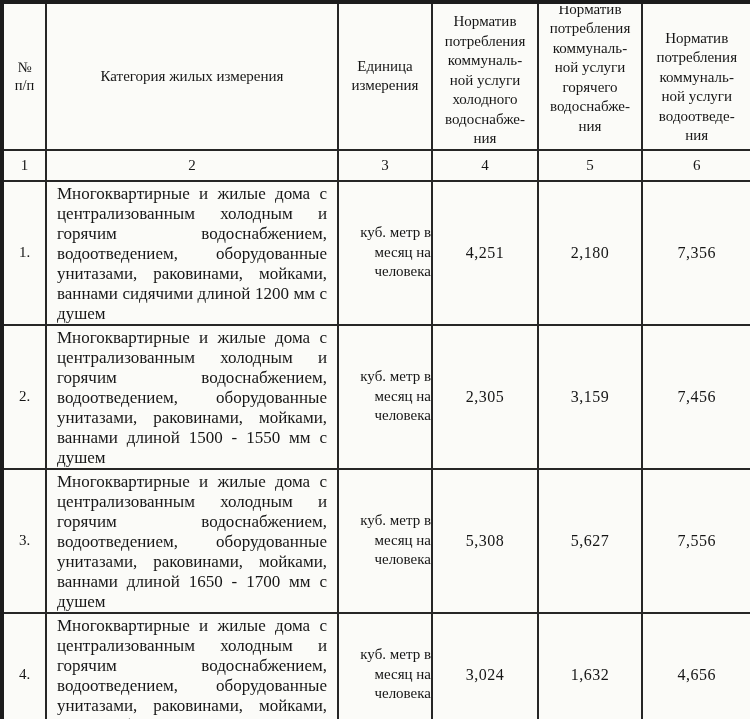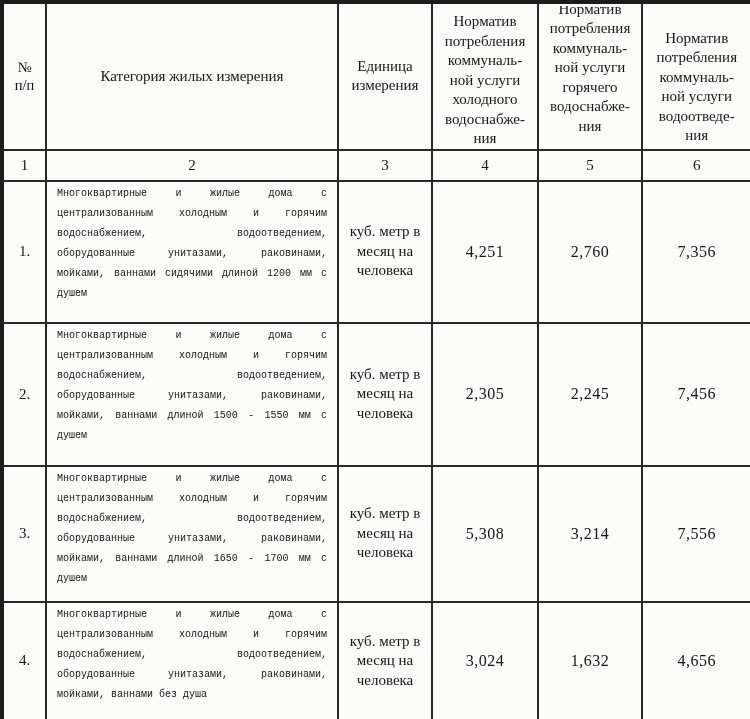--- a/index.html
+++ b/index.html
@@ -64,27 +64,26 @@
   }
 
   td.c-rownum {
     text-align: center;
     vertical-align: middle;
     font-size: 15px;
     padding-bottom: 10px;
   }
   td.c-cat { vertical-align: top; }
   .cat {
-    font-size: 10px;
+    font-size: 17px;
     line-height: 20px;
     text-align: justify;
     padding: 2px 10px 0 10px;
-    font-family: Liberation Mono, monospace;
-  }
-  td.c-unit { text-align: center; vertical-align: middle; }
+  }
+  td.c-unit { text-align: right; vertical-align: middle; }
   .unit {
     white-space: pre-line;
     font-size: 15px;
     line-height: 19.5px;
   }
   td.c-val {
     text-align: center;
     vertical-align: middle;
     font-size: 16px;
     letter-spacing: 0.5px;
@@ -159,49 +158,49 @@
         <td class="c-rownum">1.</td>
         <td class="c-cat">
           <div class="cat">Многоквартирные и жилые дома с централизованным холодным и горячим водоснабжением, водоотведением, оборудованные унитазами, раковинами, мойками, ваннами сидячими длиной 1200 мм с душем</div>
         </td>
         <td class="c-unit">
           <div class="unit">куб. метр в
 месяц на
 человека</div>
         </td>
         <td class="c-val">4,251</td>
-        <td class="c-val">2,760</td>
+        <td class="c-val">2,180</td>
         <td class="c-val">7,356</td>
       </tr>
       <tr class="r2">
         <td class="c-rownum">2.</td>
         <td class="c-cat">
           <div class="cat">Многоквартирные и жилые дома с централизованным холодным и горячим водоснабжением, водоотведением, оборудованные унитазами, раковинами, мойками, ваннами длиной 1500 - 1550 мм с душем</div>
         </td>
         <td class="c-unit">
           <div class="unit">куб. метр в
 месяц на
 человека</div>
         </td>
         <td class="c-val">2,305</td>
-        <td class="c-val">2,245</td>
+        <td class="c-val">3,159</td>
         <td class="c-val">7,456</td>
       </tr>
       <tr class="r3">
         <td class="c-rownum">3.</td>
         <td class="c-cat">
           <div class="cat">Многоквартирные и жилые дома с централизованным холодным и горячим водоснабжением, водоотведением, оборудованные унитазами, раковинами, мойками, ваннами длиной 1650 - 1700 мм с душем</div>
         </td>
         <td class="c-unit">
           <div class="unit">куб. метр в
 месяц на
 человека</div>
         </td>
         <td class="c-val">5,308</td>
-        <td class="c-val">3,214</td>
+        <td class="c-val">5,627</td>
         <td class="c-val">7,556</td>
       </tr>
       <tr class="r4">
         <td class="c-rownum">4.</td>
         <td class="c-cat">
           <div class="cat">Многоквартирные и жилые дома с централизованным холодным и горячим водоснабжением, водоотведением, оборудованные унитазами, раковинами, мойками, ваннами без душа</div>
         </td>
         <td class="c-unit">
           <div class="unit">куб. метр в
 месяц на

